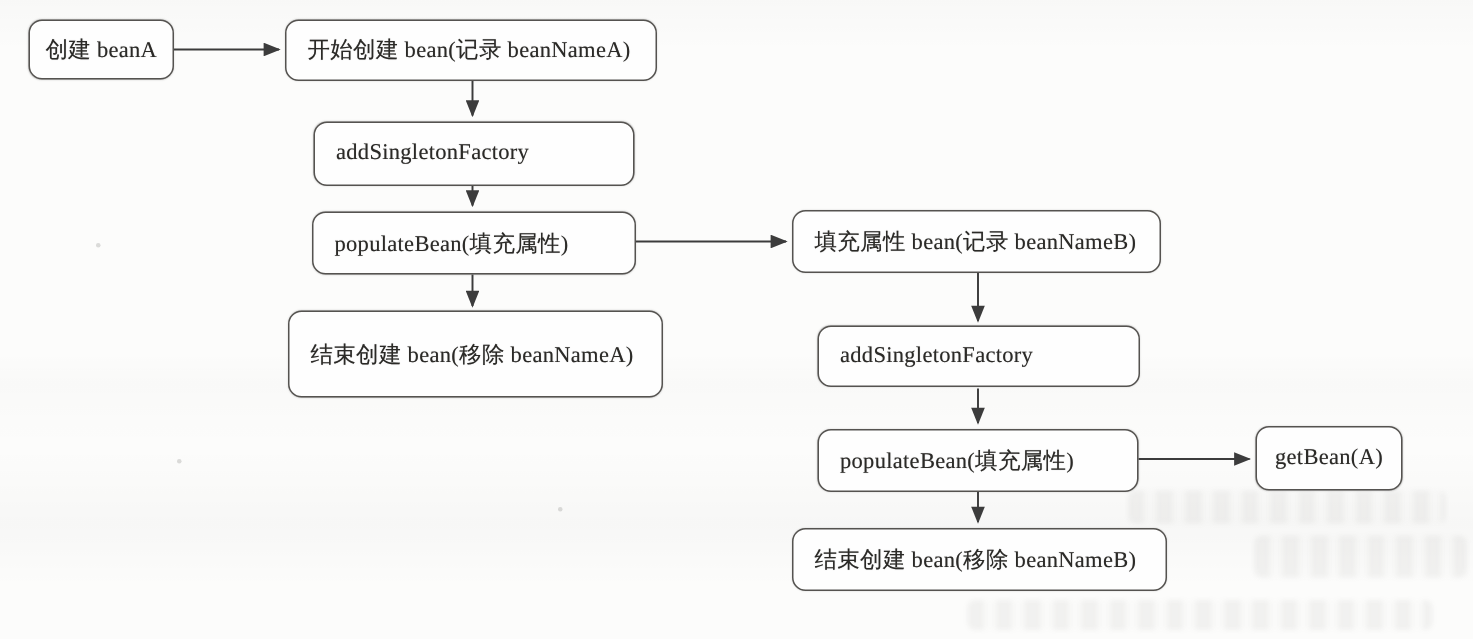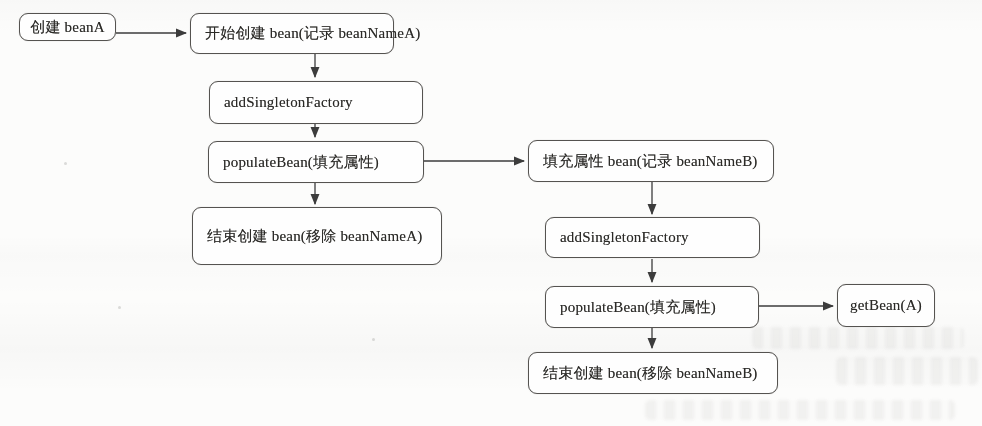--- a/index.html
+++ b/index.html
@@ -86,25 +86,25 @@
       <line x1="315" y1="124" x2="315" y2="137" marker-end="url(#ah)"></line>
       <line x1="315" y1="183" x2="315" y2="204" marker-end="url(#ah)"></line>
       <line x1="424" y1="161" x2="524" y2="161" marker-end="url(#ah)"></line>
       <line x1="652" y1="182" x2="652" y2="214" marker-end="url(#ah)"></line>
       <line x1="652" y1="259" x2="652" y2="282" marker-end="url(#ah)"></line>
       <line x1="759" y1="306" x2="833" y2="306" marker-end="url(#ah)"></line>
       <line x1="652" y1="328" x2="652" y2="348" marker-end="url(#ah)"></line>
     </g>
   </svg>
 
-  <div class="node centered" style="left:19px;  top:13px;  width:97px;  height:28px;">
+  <div class="node centered" style="left:19px;  top:13px;  width:97px;  height:40px;">
     <span class="node-label">创建 beanA</span>
   </div>
 
-  <div class="node" style="left:190px; top:13px;  width:204px; height:41px;">
+  <div class="node" style="left:190px; top:13px;  width:248px; height:41px;">
     <span class="node-label">开始创建 bean(记录 beanNameA)</span>
   </div>
 
   <div class="node" style="left:209px; top:81px;  width:214px; height:43px;">
     <span class="node-label">addSingletonFactory</span>
   </div>
 
   <div class="node" style="left:208px; top:141px; width:216px; height:42px;">
     <span class="node-label">populateBean(填充属性)</span>
   </div>

